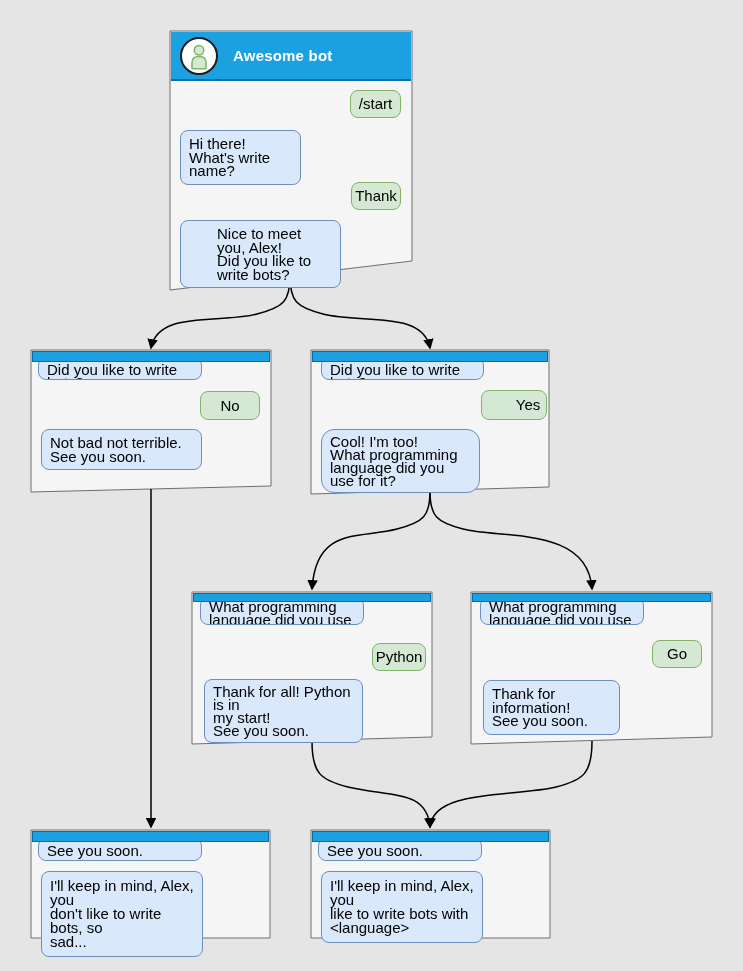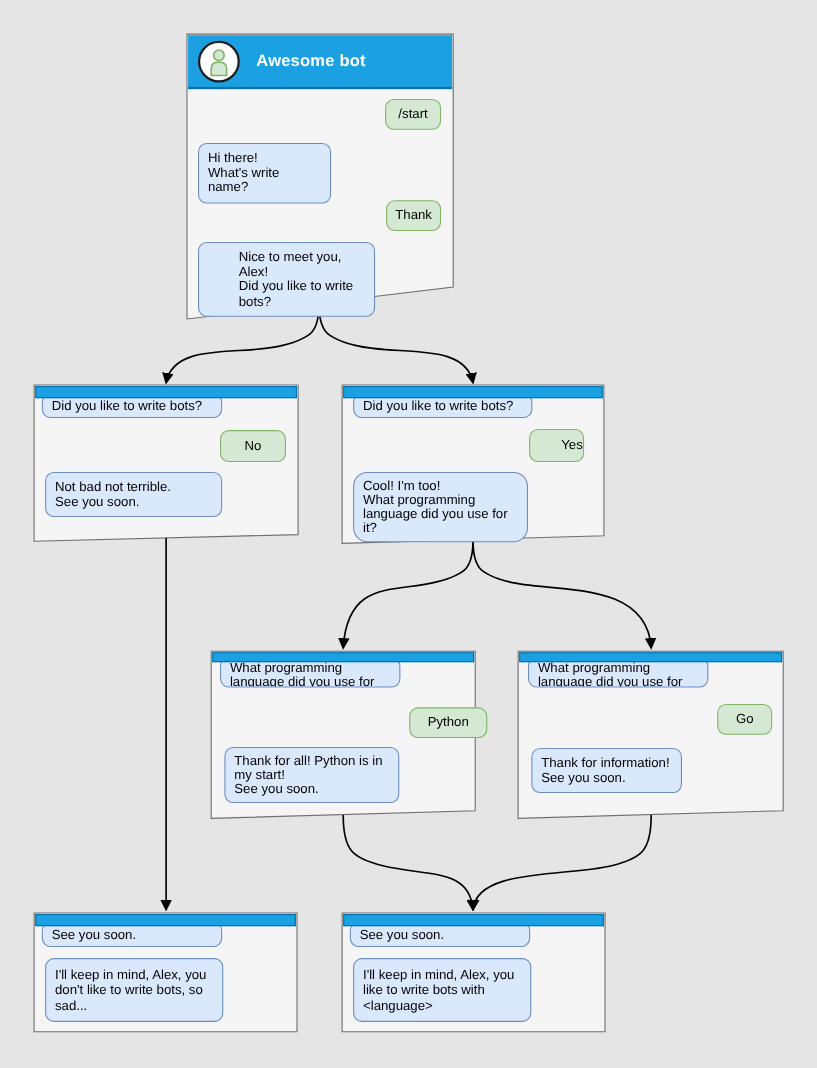--- a/index.html
+++ b/index.html
@@ -6,21 +6,21 @@
   body{font-family:"Liberation Sans", sans-serif;}
   .canvas{position:relative;width:743px;height:971px;overflow:hidden;background:#e5e5e5;}
   svg.bg{position:absolute;left:0;top:0;z-index:0;}
   .strip{position:absolute;background:#1BA1E2;border:1px solid #006EAF;box-sizing:border-box;z-index:2;}
   .main-header{position:absolute;left:171px;top:32px;width:240px;height:49px;background:#1BA1E2;
     border-bottom:2px solid #0A6FB0;box-sizing:border-box;z-index:2;display:flex;align-items:center;}
   .avatar{width:38px;height:38px;border-radius:50%;background:#fff;border:2px solid #1c1c1c;
     margin-left:9px;box-sizing:border-box;display:flex;align-items:flex-end;justify-content:center;overflow:hidden;}
   .avatar svg{display:block;margin-bottom:1px;}
   .win-title{color:#ffffff;font-weight:bold;font-size:15px;margin-left:15px;letter-spacing:.2px;}
-  .bubble{position:absolute;z-index:1;font-size:12px;line-height:13.5px;color:#000;
+  .bubble{position:absolute;z-index:1;font-size:15px;line-height:13.5px;color:#000;
     box-sizing:border-box;white-space:pre-line;}
   .bot{background:#DAE8FC;border:1px solid #6C8EBF;border-radius:8px;padding:6px 8px;}
   .user{background:#D5E8D4;border:1px solid #82B366;border-radius:8px;display:flex;
     align-items:center;justify-content:center;padding:0;}
   .clip1{height:23px;padding-top:5px;line-height:13px;overflow:hidden;}
   .clip2{height:28px;padding-top:3px;line-height:12.5px;overflow:hidden;}
 </style>
 </head>
 <body>
 
@@ -73,28 +73,28 @@
   <div class="bubble user" style="left:351px;top:182px;width:50px;height:28px;">Thank</div>
   <div class="bubble bot" style="left:180px;top:220px;width:161px;padding-left:36px;">Nice to meet you, Alex!
 Did you like to write bots?</div>
 
   <div class="bubble bot clip1" style="left:38px;top:357px;width:164px;">Did you like to write bots?</div>
   <div class="bubble user" style="left:200px;top:391px;width:60px;height:29px;">No</div>
   <div class="bubble bot" style="left:41px;top:429px;width:161px;">Not bad not terrible.
 See you soon.</div>
 
   <div class="bubble bot clip1" style="left:321px;top:357px;width:163px;">Did you like to write bots?</div>
-  <div class="bubble user" style="left:481px;top:390px;width:50px;height:30px;padding-left:28px;">Yes</div>
+  <div class="bubble user" style="left:481px;top:390px;width:66px;height:30px;padding-left:28px;">Yes</div>
   <div class="bubble bot" style="left:321px;top:429px;width:159px;padding:5px 8px;line-height:13px;border-radius:13px;">Cool! I'm too!
 What programming
 language did you use for it?</div>
 
   <div class="bubble bot clip2" style="left:200px;top:597px;width:164px;">What programming
 language did you use for it?</div>
-  <div class="bubble user" style="left:372px;top:643px;width:71px;height:28px;text-align:center;">Python</div>
+  <div class="bubble user" style="left:372px;top:643px;width:54px;height:28px;text-align:center;">Python</div>
   <div class="bubble bot" style="left:204px;top:679px;width:159px;padding:5px 8px;line-height:13px;">Thank for all! Python is in
 my start!
 See you soon.</div>
 
   <div class="bubble bot clip2" style="left:480px;top:597px;width:164px;">What programming
 language did you use for it?</div>
   <div class="bubble user" style="left:652px;top:640px;width:50px;height:28px;">Go</div>
   <div class="bubble bot" style="left:483px;top:680px;width:137px;">Thank for information!
 See you soon.</div>
 

